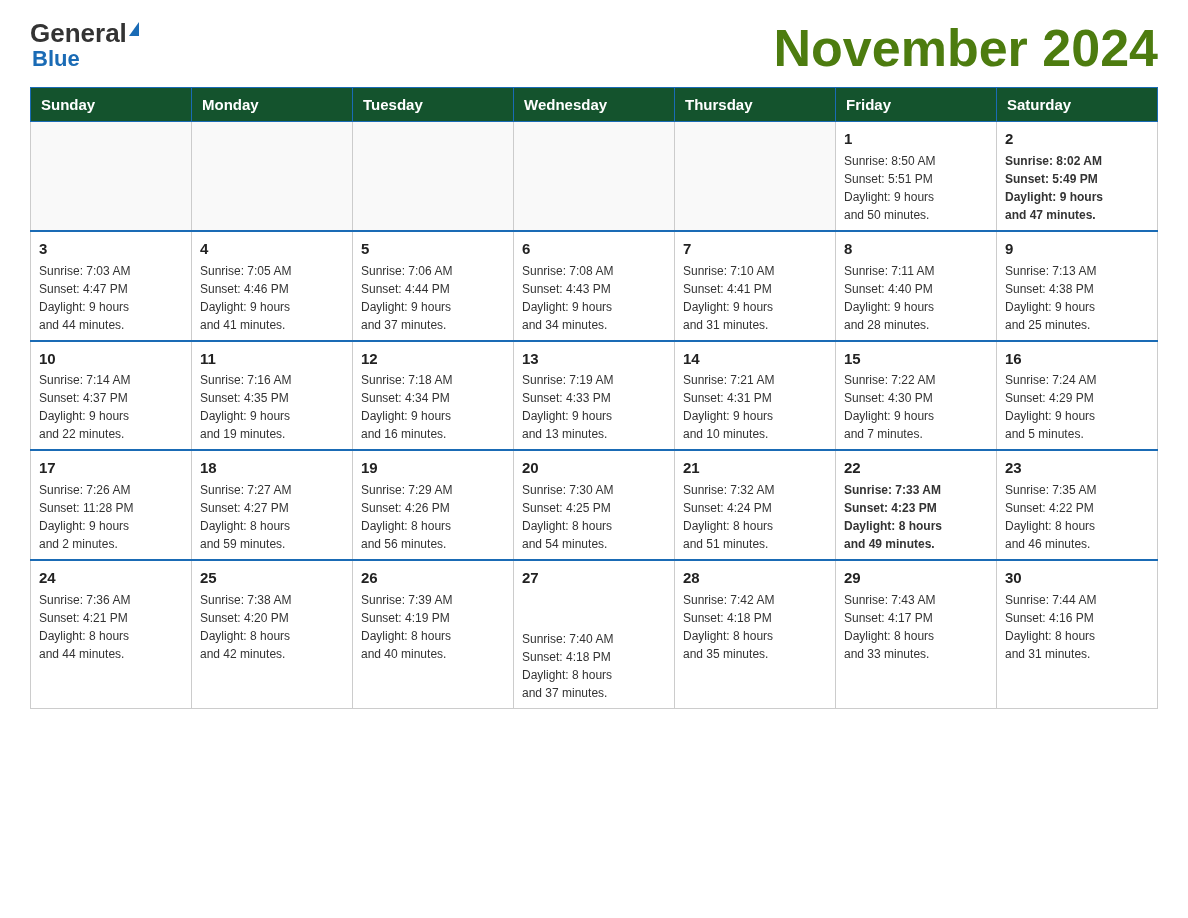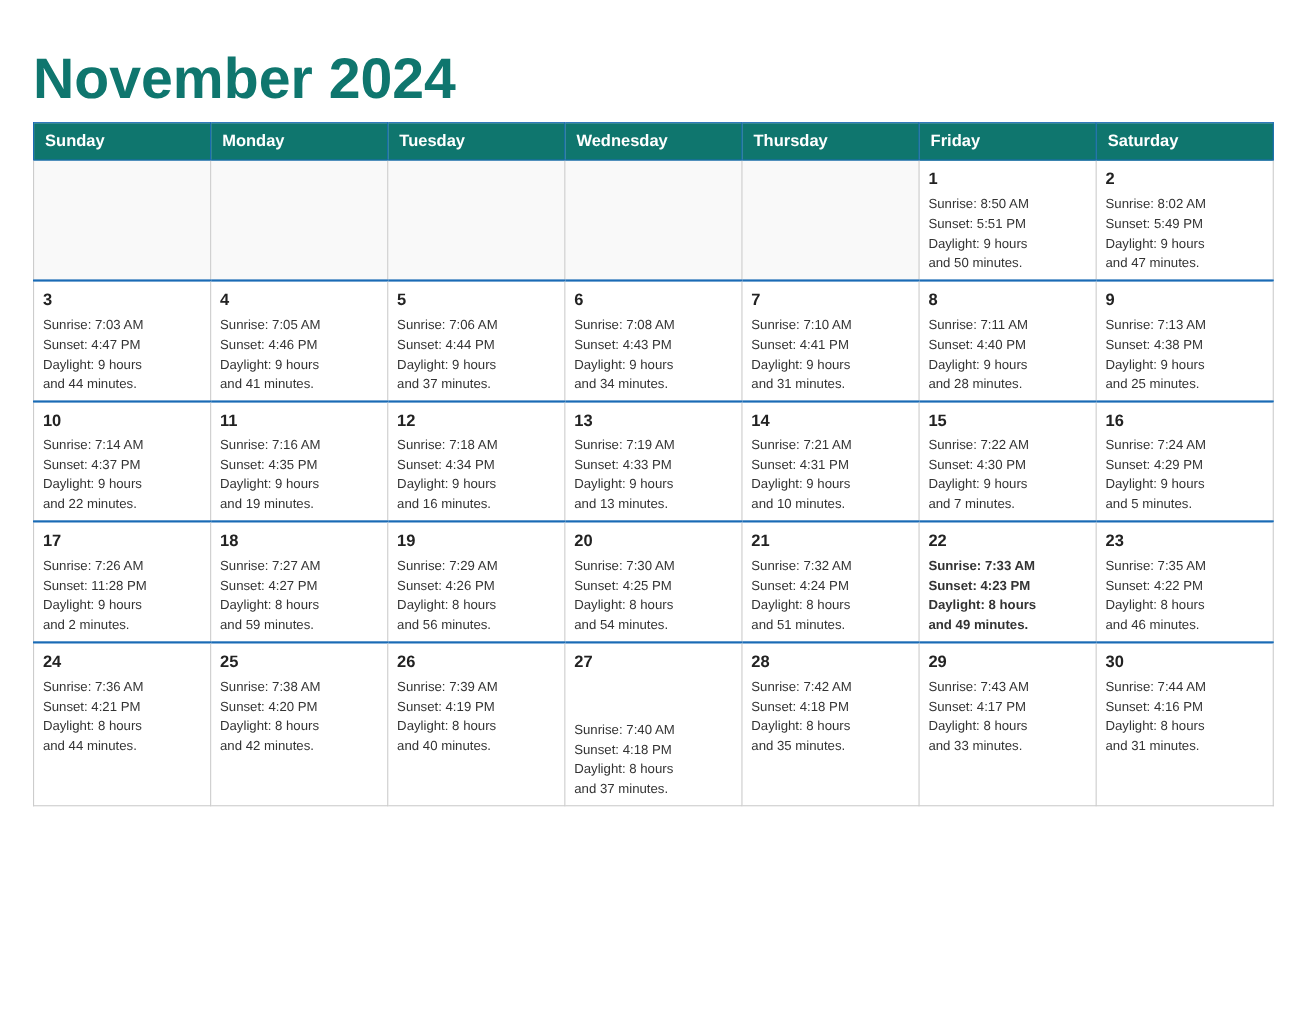--- a/index.html
+++ b/index.html
@@ -44,36 +44,35 @@
       font-size: 22px;
       font-weight: bold;
       margin-left: 2px;
     }
     .title-area {
       text-align: right;
     }
     .month-title {
       font-size: 52px;
       font-weight: bold;
-      color: #0f766e;
+      color: #4d7c0f;
       line-height: 1.1;
-      margin-top: 24px;
     }
     .location-title {
       font-size: 20px;
       color: #333;
       margin-top: 4px;
     }
     .calendar-table {
       width: 100%;
       border-collapse: collapse;
       margin-top: 10px;
     }
     .calendar-table th {
-      background-color: #0f766e;
+      background-color: #14532d;
       color: #ffffff;
       font-size: 15px;
       font-weight: bold;
       padding: 8px 10px;
       text-align: left;
       border: 1px solid #1a6bb5;
     }
     .calendar-table td {
       vertical-align: top;
       border: 1px solid #cccccc;
@@ -100,20 +99,27 @@
       background: #f9f9f9;
     }
     .row-divider td {
       border-top: 2px solid #1a6bb5;
     }
   </style>
 </head>
 <body>
 
 <div class="header-area">
+  <div class="logo">
+    <div style="display:flex; align-items:center;">
+      <span class="logo-text">General</span>
+      <span class="logo-triangle"></span>
+    </div>
+    <span class="logo-blue">Blue</span>
+  </div>
   <div class="title-area">
     <div class="month-title">November 2024</div>
   </div>
 </div>
 
 <table class="calendar-table">
   <thead>
     <tr>
     <th>Sunday</th>
         <th>Monday</th>
@@ -133,21 +139,21 @@
         <td class="empty-cell"></td>
         <td>
           <span class="day-number">1</span>
           <div class="day-info" style="white-space: pre-line;">Sunrise: 8:50 AM
 Sunset: 5:51 PM
 Daylight: 9 hours
 and 50 minutes.</div>
         </td>
         <td>
           <span class="day-number">2</span>
-          <div class="day-info" style="white-space: pre-line;">Sunrise: 8:02 AM
+          <div class="day-info" style="white-space: pre-line; font-weight: bold;">Sunrise: 8:02 AM
 Sunset: 5:49 PM
 Daylight: 9 hours
 and 47 minutes.</div>
         </td>
       </tr>
       <tr class="row-divider">
         <td>
           <span class="day-number">3</span>
           <div class="day-info" style="white-space: pre-line;">Sunrise: 7:03 AM
 Sunset: 4:47 PM

